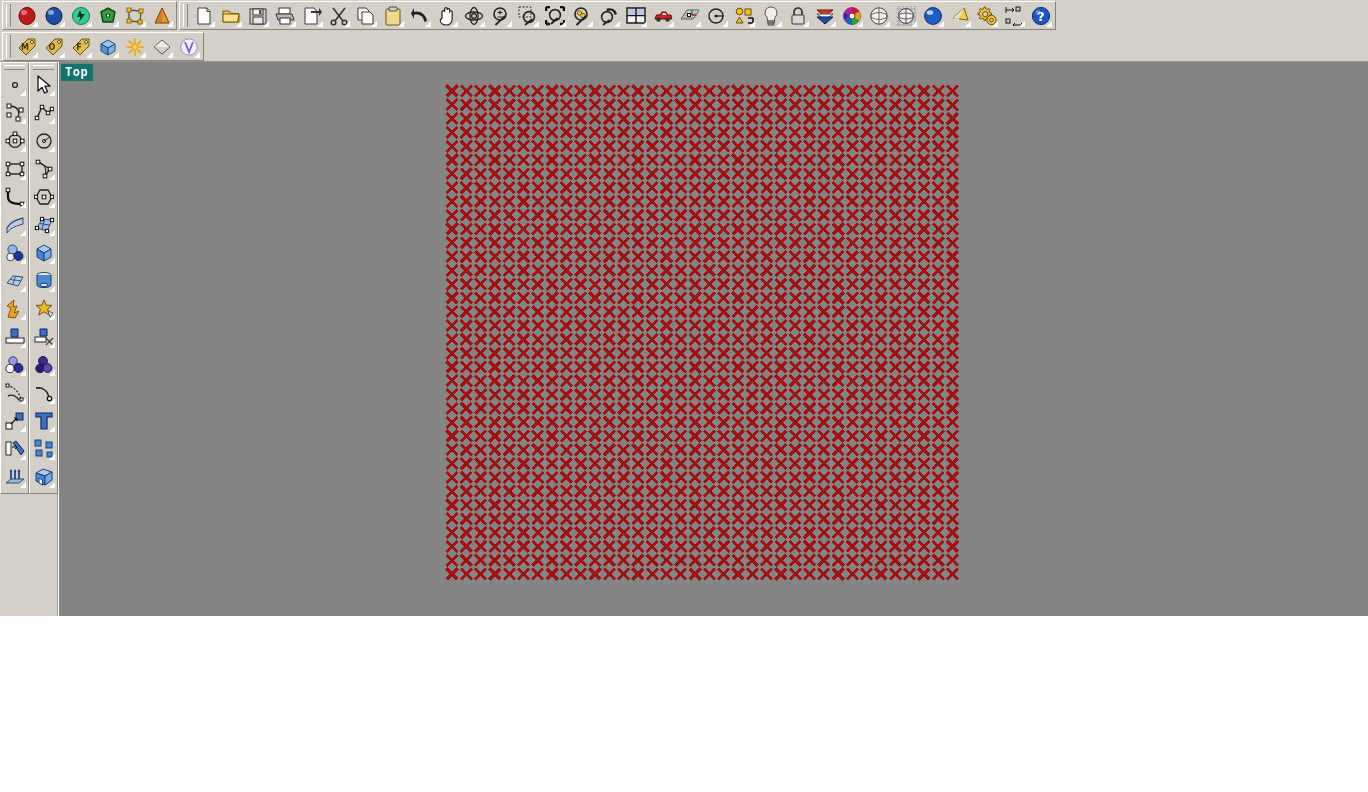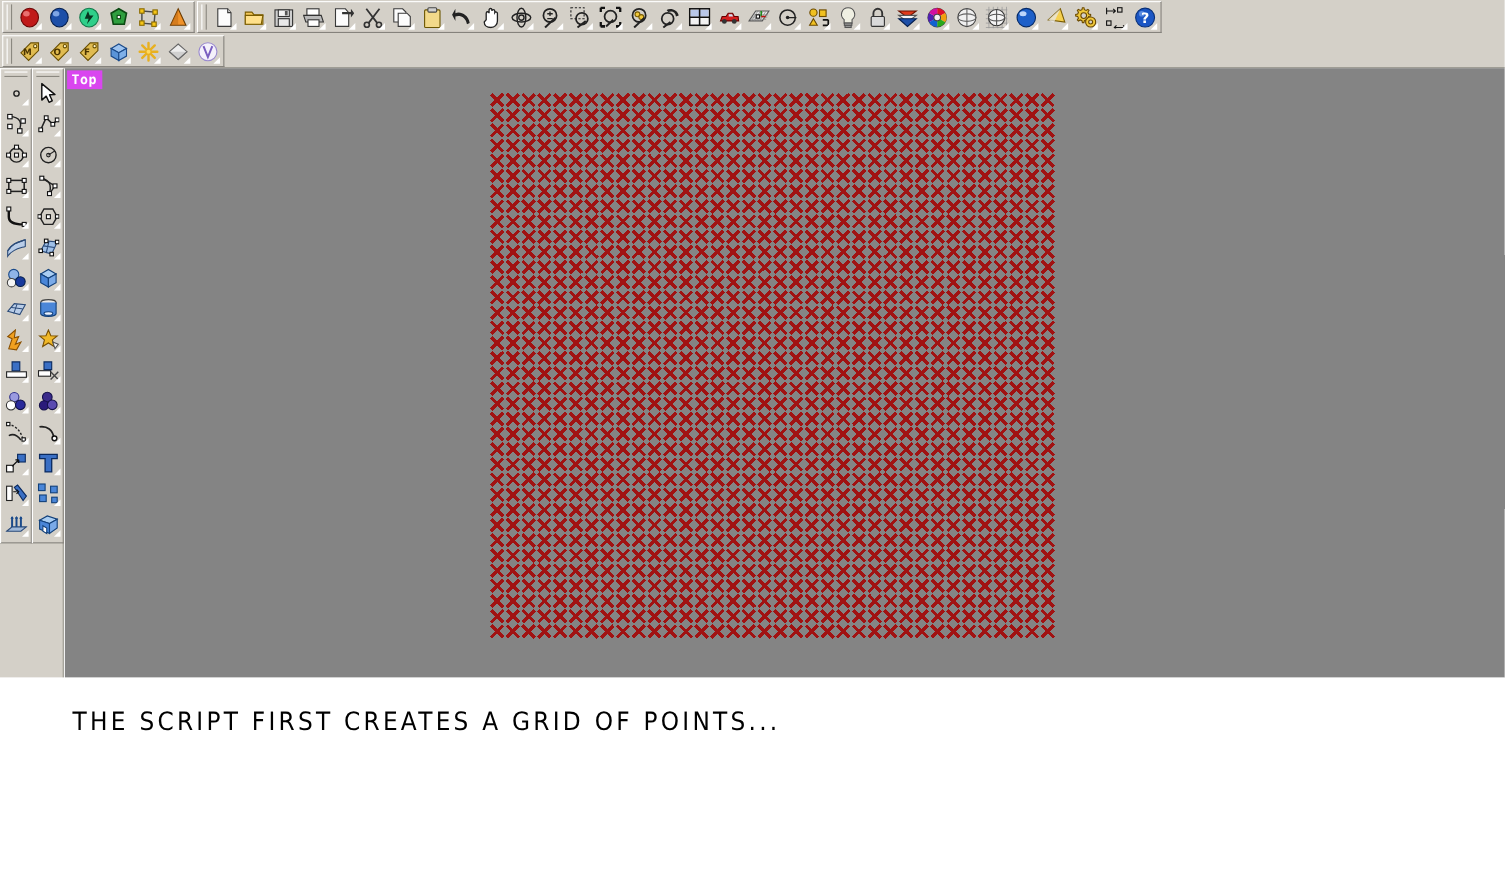--- a/index.html
+++ b/index.html
@@ -126,21 +126,21 @@
     position: absolute;
     left: 59px; top: 62px;
     width: 1309px;
     height: 554px;
     background: #848484;
     overflow: hidden;
   }
   .vp-label {
     position: absolute;
     left: 2px; top: 2px;
-    background: #d946ef;
+    background: #0f766e;
     color: #ffffff;
     font-family: "DejaVu Sans Mono", monospace;
     font-size: 12px;
     font-weight: bold;
     line-height: 15px;
     padding: 1px 5px 1px 4px;
     letter-spacing: 0.5px;
     white-space: nowrap;
   }
   #point-grid {
@@ -2106,17 +2106,14 @@
           <path d="M816.5 506.5 L827.5 517.5 M827.5 506.5 L816.5 517.5"></path>
           <path d="M830.8 506.5 L841.8 517.5 M841.8 506.5 L830.8 517.5"></path>
           <path d="M845.1 506.5 L856.1 517.5 M856.1 506.5 L845.1 517.5"></path>
           <path d="M859.4000000000001 506.5 L870.4000000000001 517.5 M870.4000000000001 506.5 L859.4000000000001 517.5"></path>
           <path d="M873.7 506.5 L884.7 517.5 M884.7 506.5 L873.7 517.5"></path>
           <path d="M888 506.5 L899 517.5 M899 506.5 L888 517.5"></path>
         </g>
       </svg>
   </div>
 
-  <div class="caption-area">
-    <div class="caption-text">THE SCRIPT FIRST CREATES A GRID OF POINTS...</div>
-  </div>
 
 </div>
 
 </body></html>

